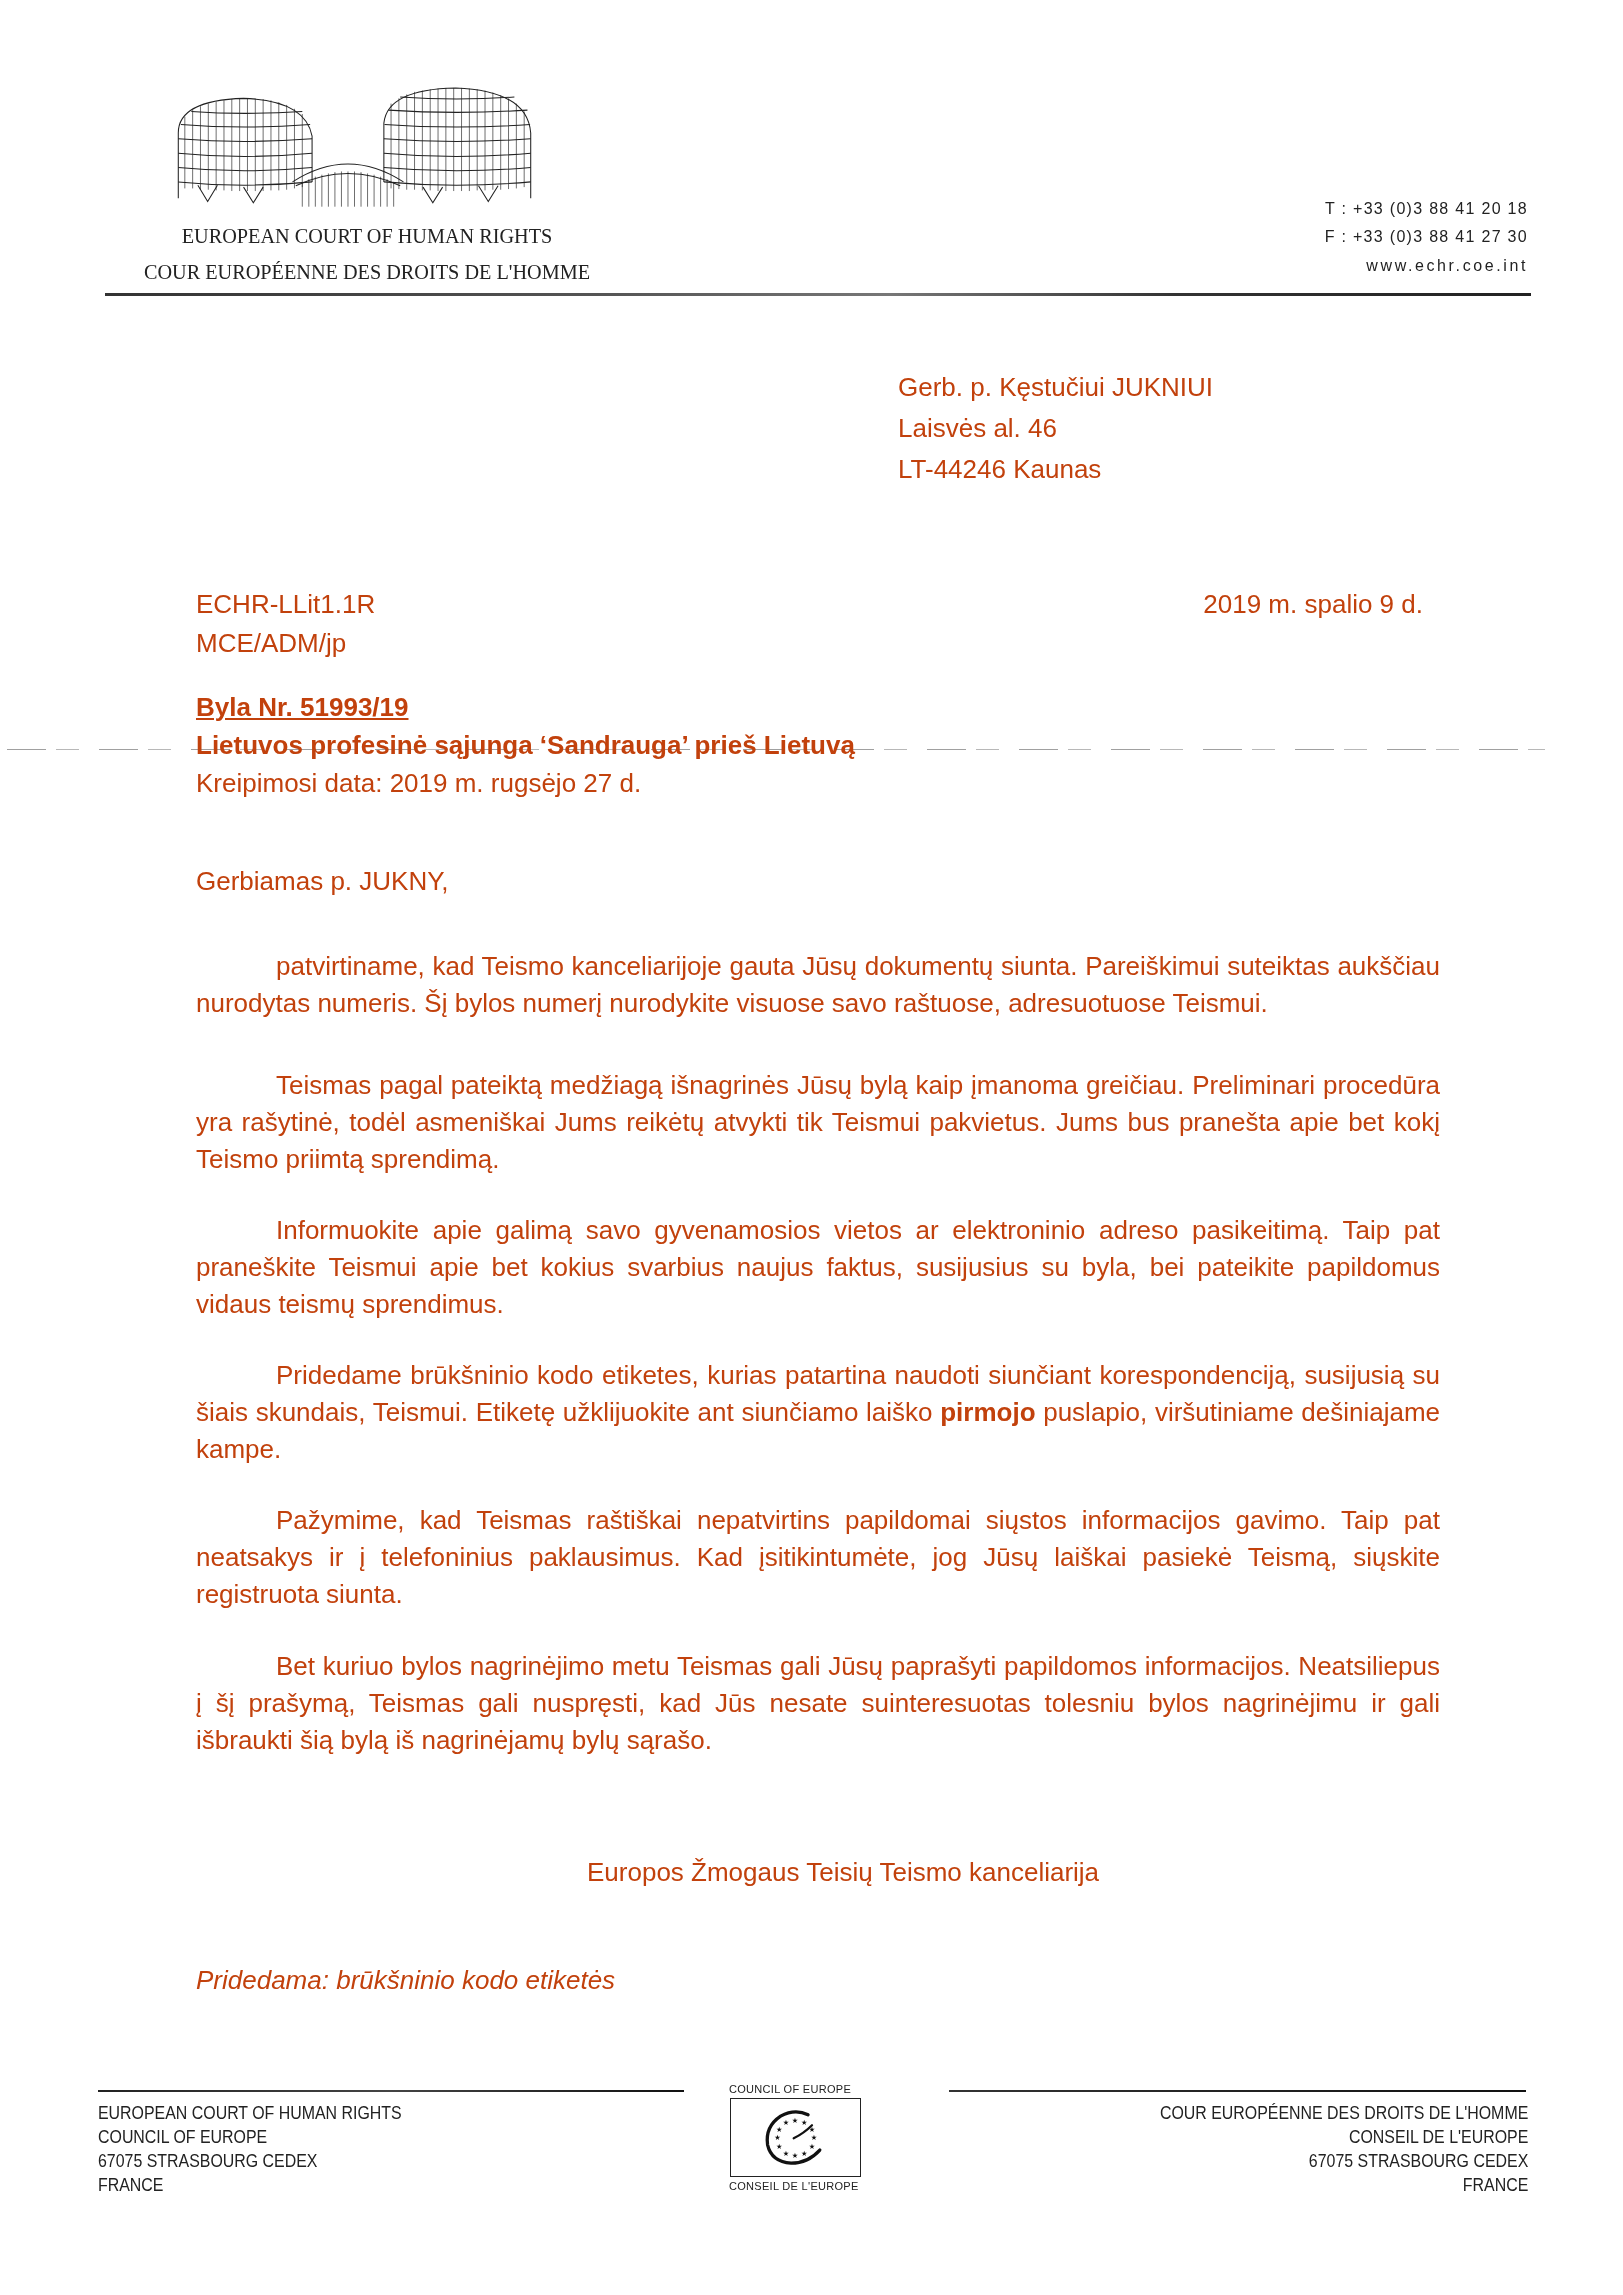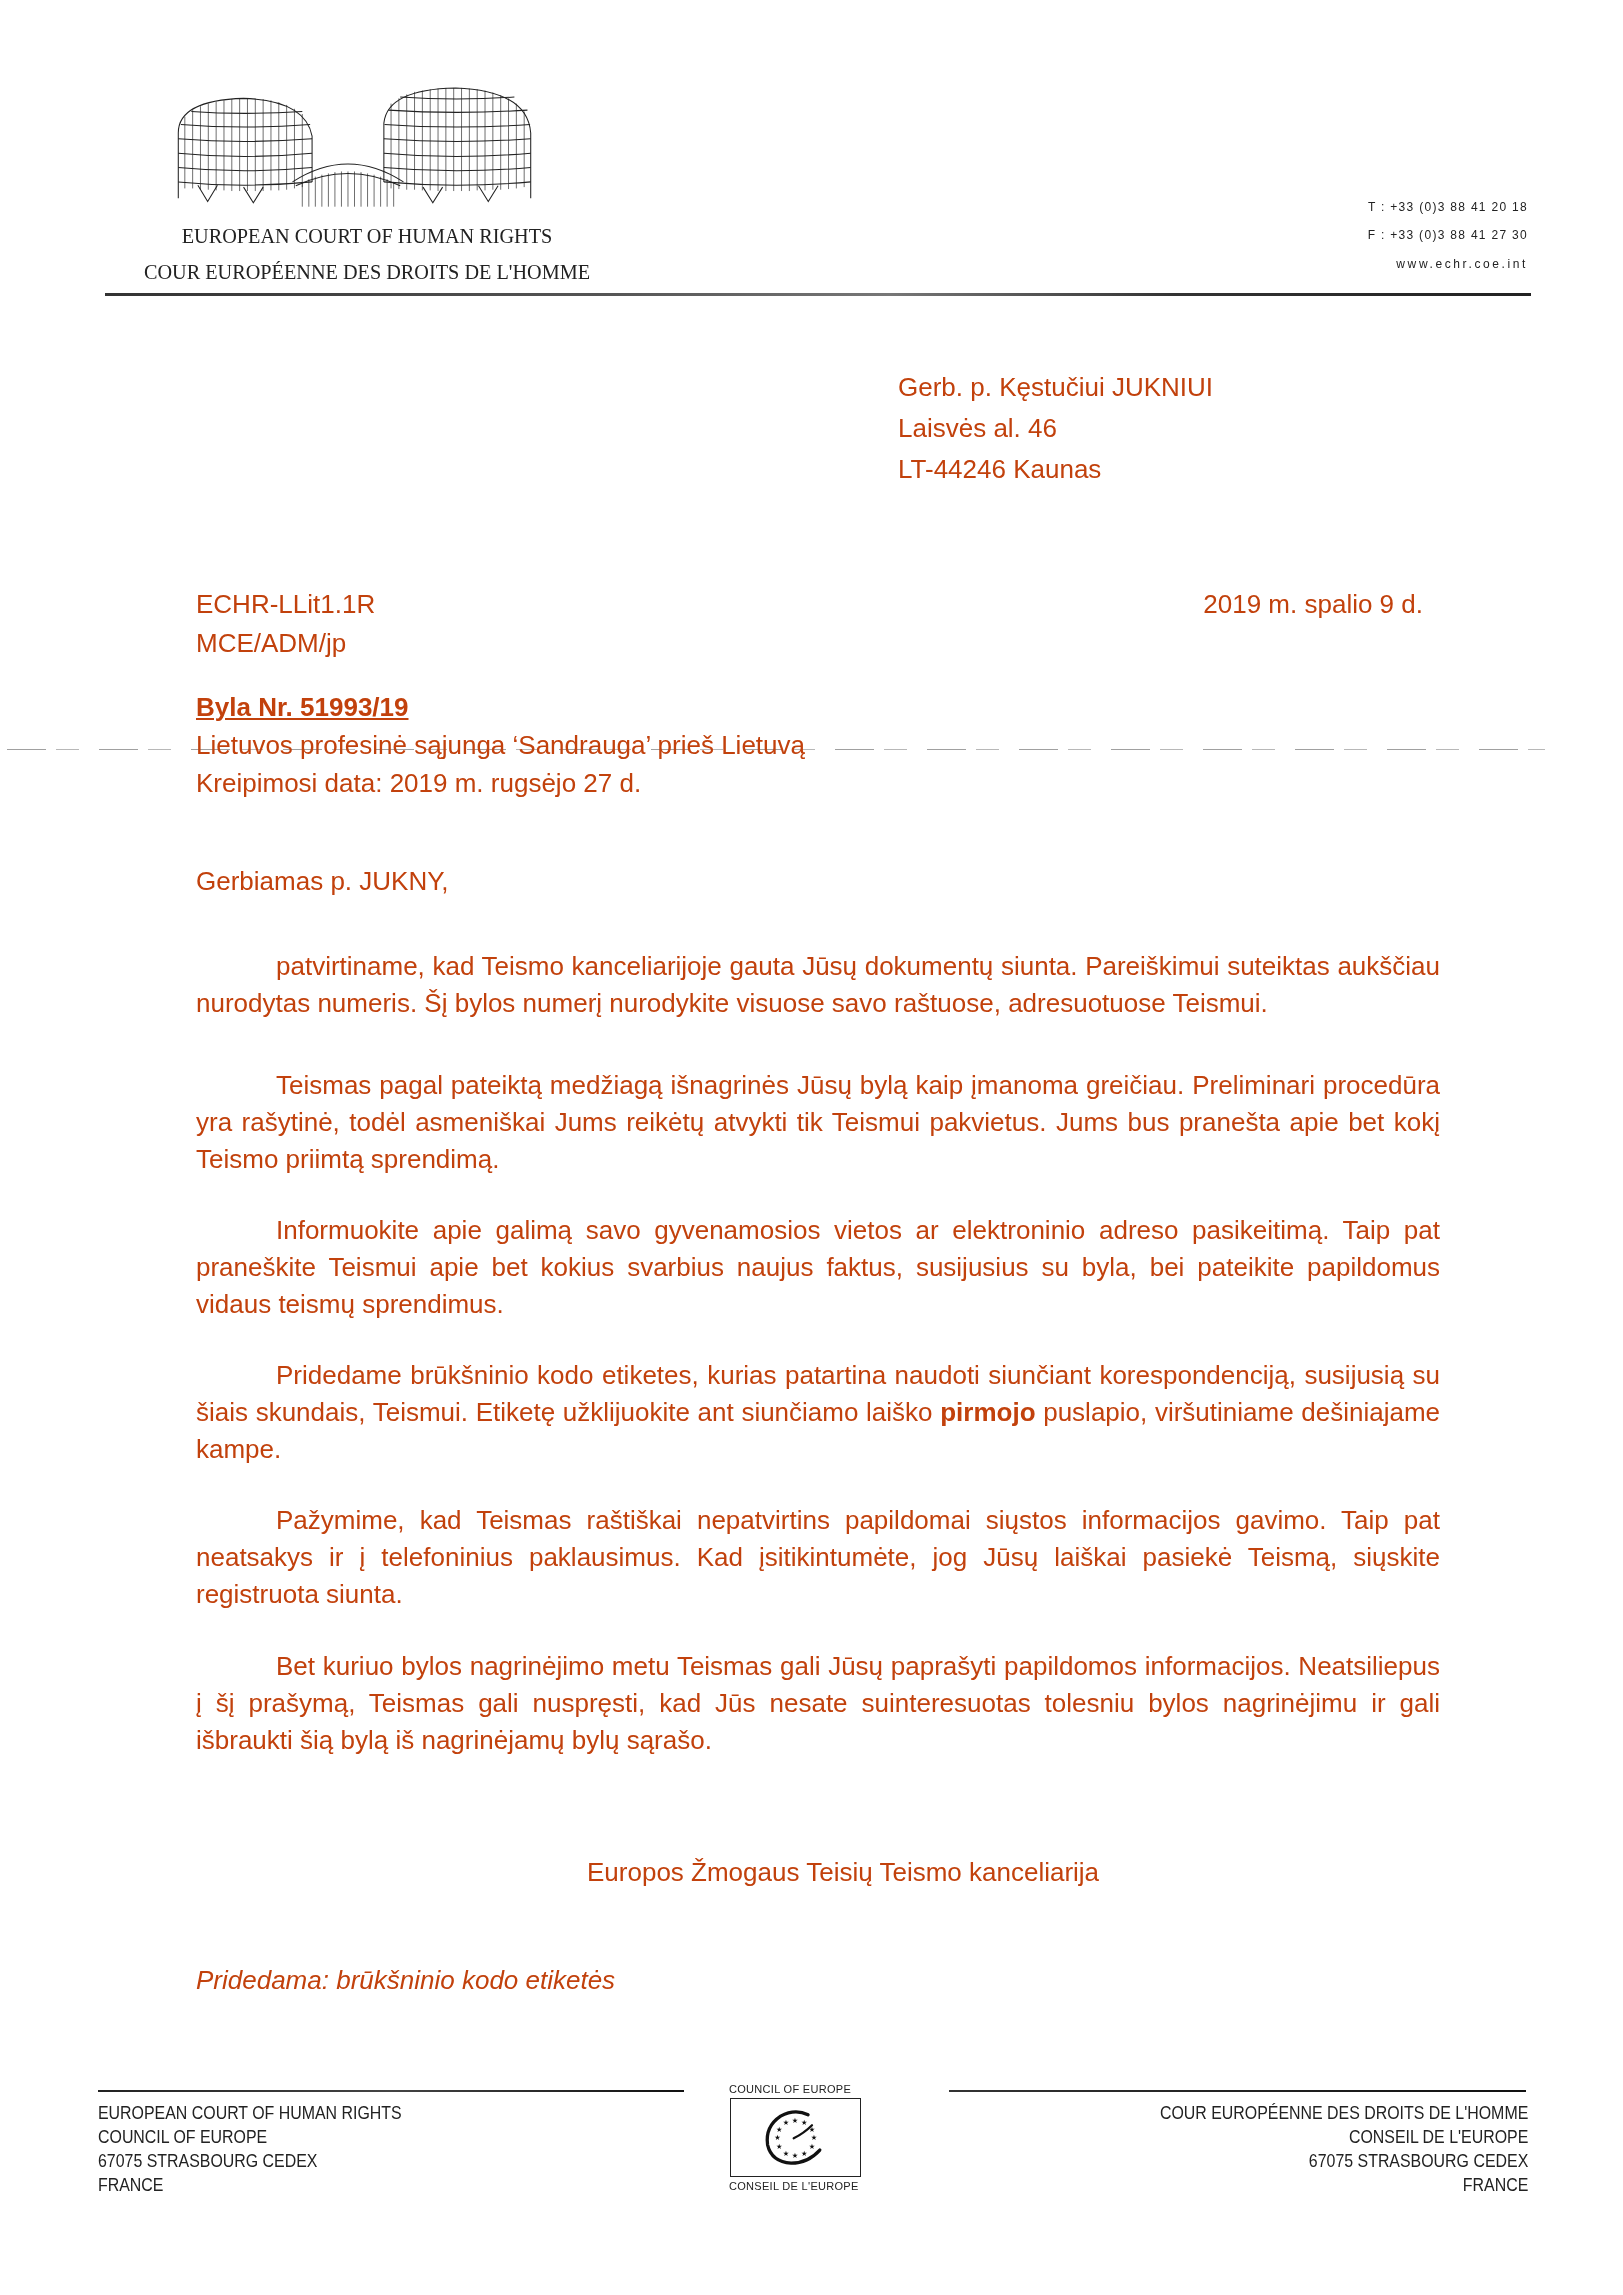--- a/index.html
+++ b/index.html
@@ -7,35 +7,35 @@
   .abs { position: absolute; }
   .serif { font-family: "Liberation Serif", "DejaVu Serif", serif; }
   .sans { font-family: "Liberation Sans", "DejaVu Sans", sans-serif; }
   .cond { font-family: "Liberation Sans", "DejaVu Sans", sans-serif; }
 
   
   #logo { left: 171px; top: 84px; width: 367px; height: 124px; }
   .hdr-name { left: 105px; width: 524px; text-align: center; font-size: 22px; letter-spacing: 0px; color: #222; transform: scaleX(0.92); transform-origin: center; }
   #hdr-en { top: 223px; }
   #hdr-fr { top: 259px; }
-  .contact { right: 95px; text-align: right; font-size: 12px; letter-spacing: 1.3px; color: #222; }
+  .contact { right: 95px; text-align: right; font-size: 16px; letter-spacing: 1.3px; color: #222; }
   #contact-t { top: 200px; }
   #contact-f { top: 228px; }
   #contact-w { top: 257px; letter-spacing: 2.6px; }
   #hdr-rule { left: 105px; top: 293px; width: 1426px; height: 3.3px; background: linear-gradient(to right, #333 0%, #555 35%, #777 55%, #333 75%, #222 100%); }
 
   
   .txt { font-size: 26px; line-height: 37px; color: #c2410c; }
   #recipient { left: 898px; top: 367px; }
   #recipient div { height: 41px; line-height: 41px; }
   #ref1 { left: 196px; top: 586px; }
   #ref2 { left: 196px; top: 625px; }
   #date { right: 200px; top: 586px; text-align: right; }
   #byla { left: 196px; top: 689px; font-weight: bold; text-decoration: underline; }
-  #case-title { left: 196px; top: 727px; font-weight: normal; text-align: center; }
+  #case-title { left: 196px; top: 727px; font-weight: bold; text-align: center; }
   #case-date { left: 196px; top: 765px; }
   #scan-dash { left: 6.5px; top: 749px; width: 1538px; height: 1.3px; background: repeating-linear-gradient(to right, #777 0 39px, transparent 39px 49px, #999 49px 72px, transparent 72px 92px); opacity: 0.7; }
 
   #salutation { left: 196px; top: 863px; }
 
   .para { left: 196px; width: 1244px; text-align: justify; text-indent: 80px; }
   #p1 { top: 916px; line-height: 37px; margin-top: 32px; }
   #p2 { top: 1067px; line-height: 37px; }
   #p3 { top: 1212px; line-height: 37px; }
   #p4 { top: 1357px; line-height: 37px; }

